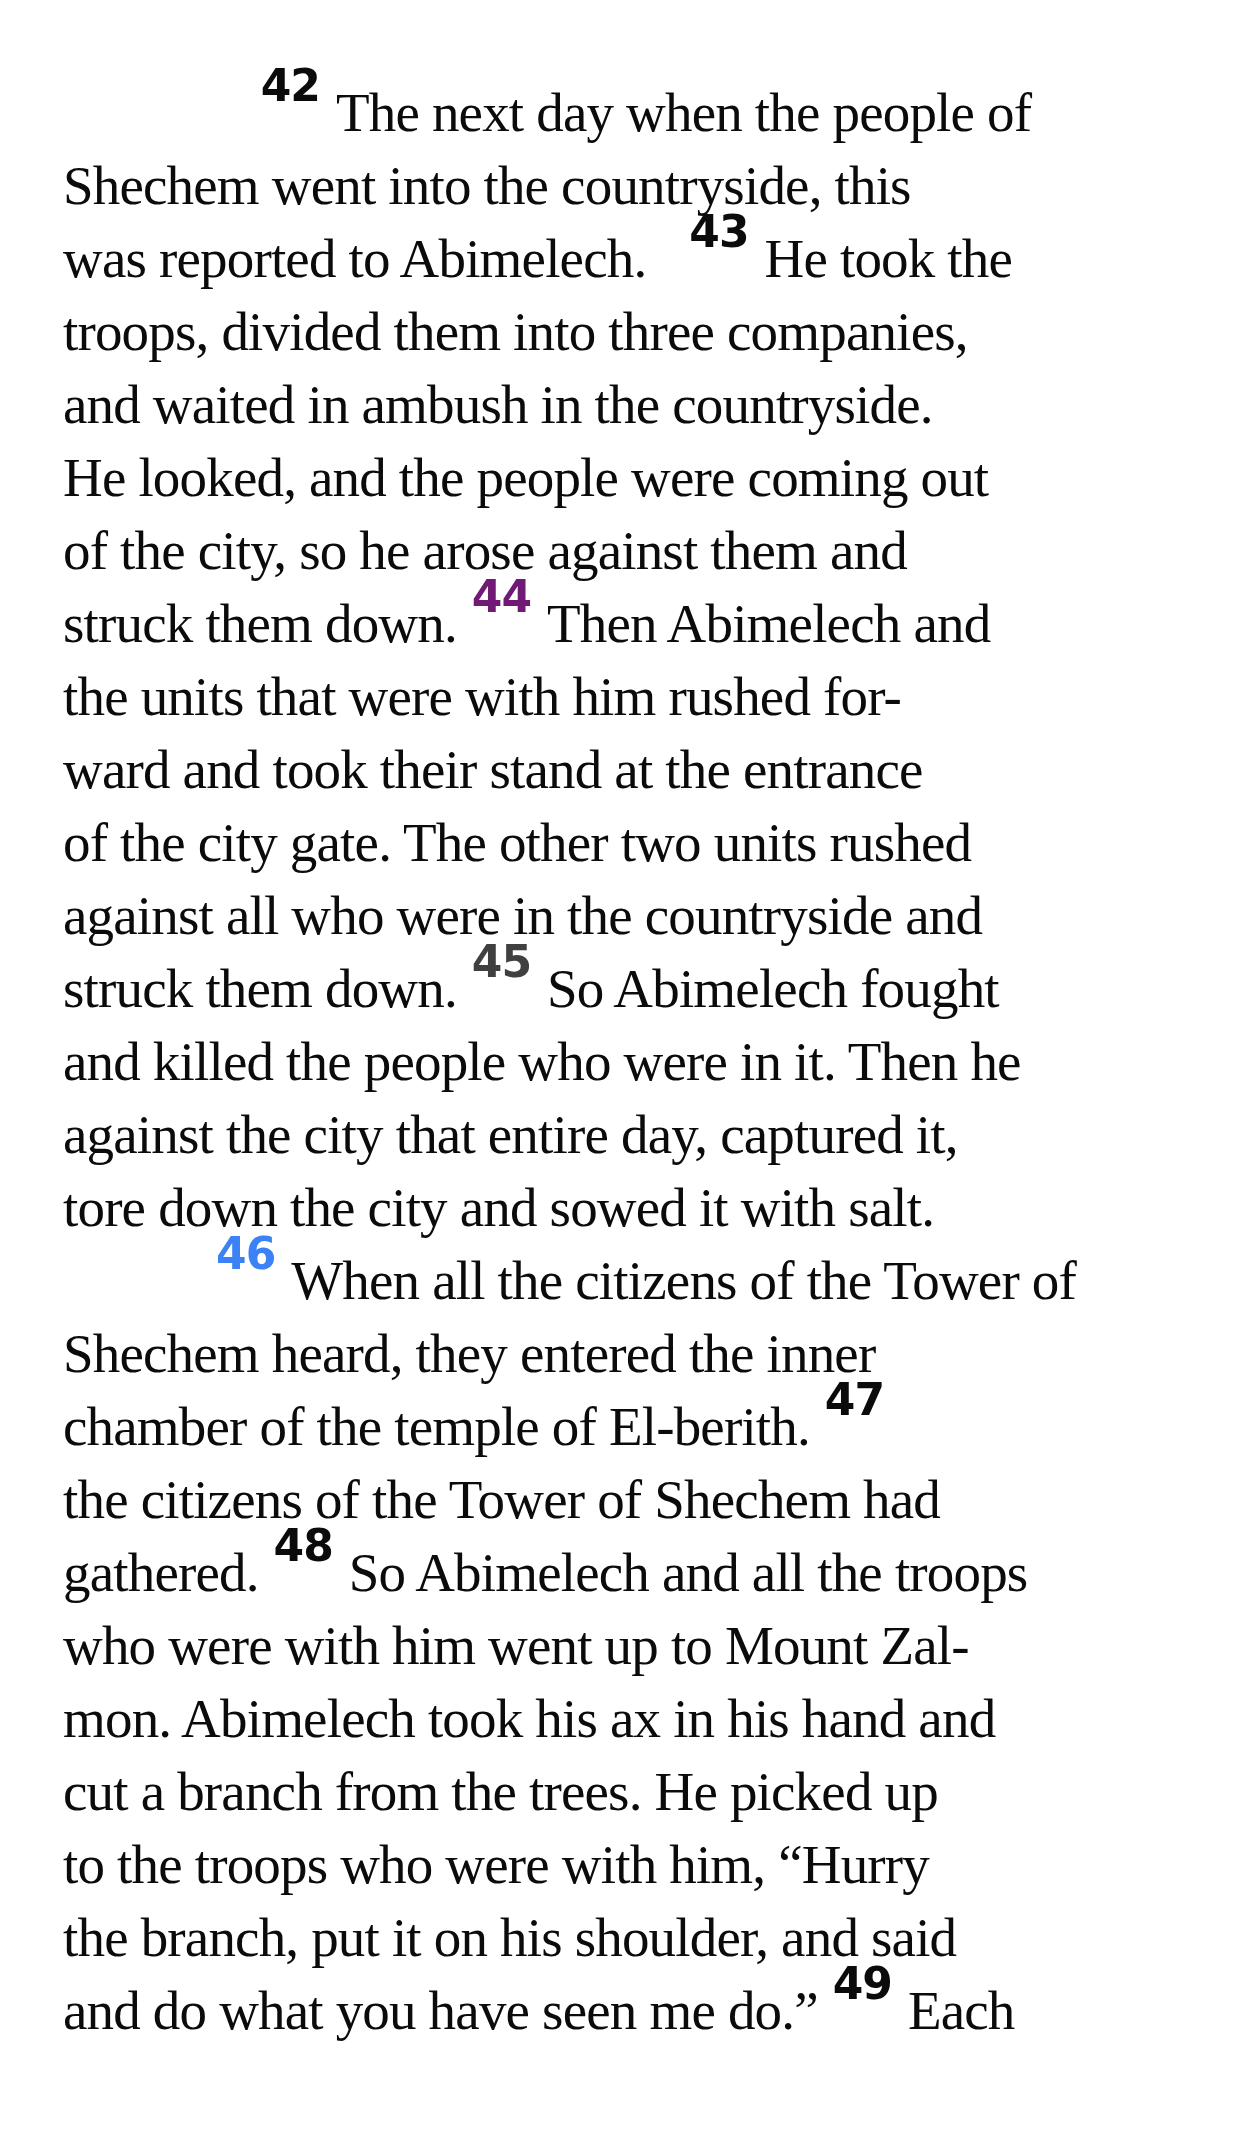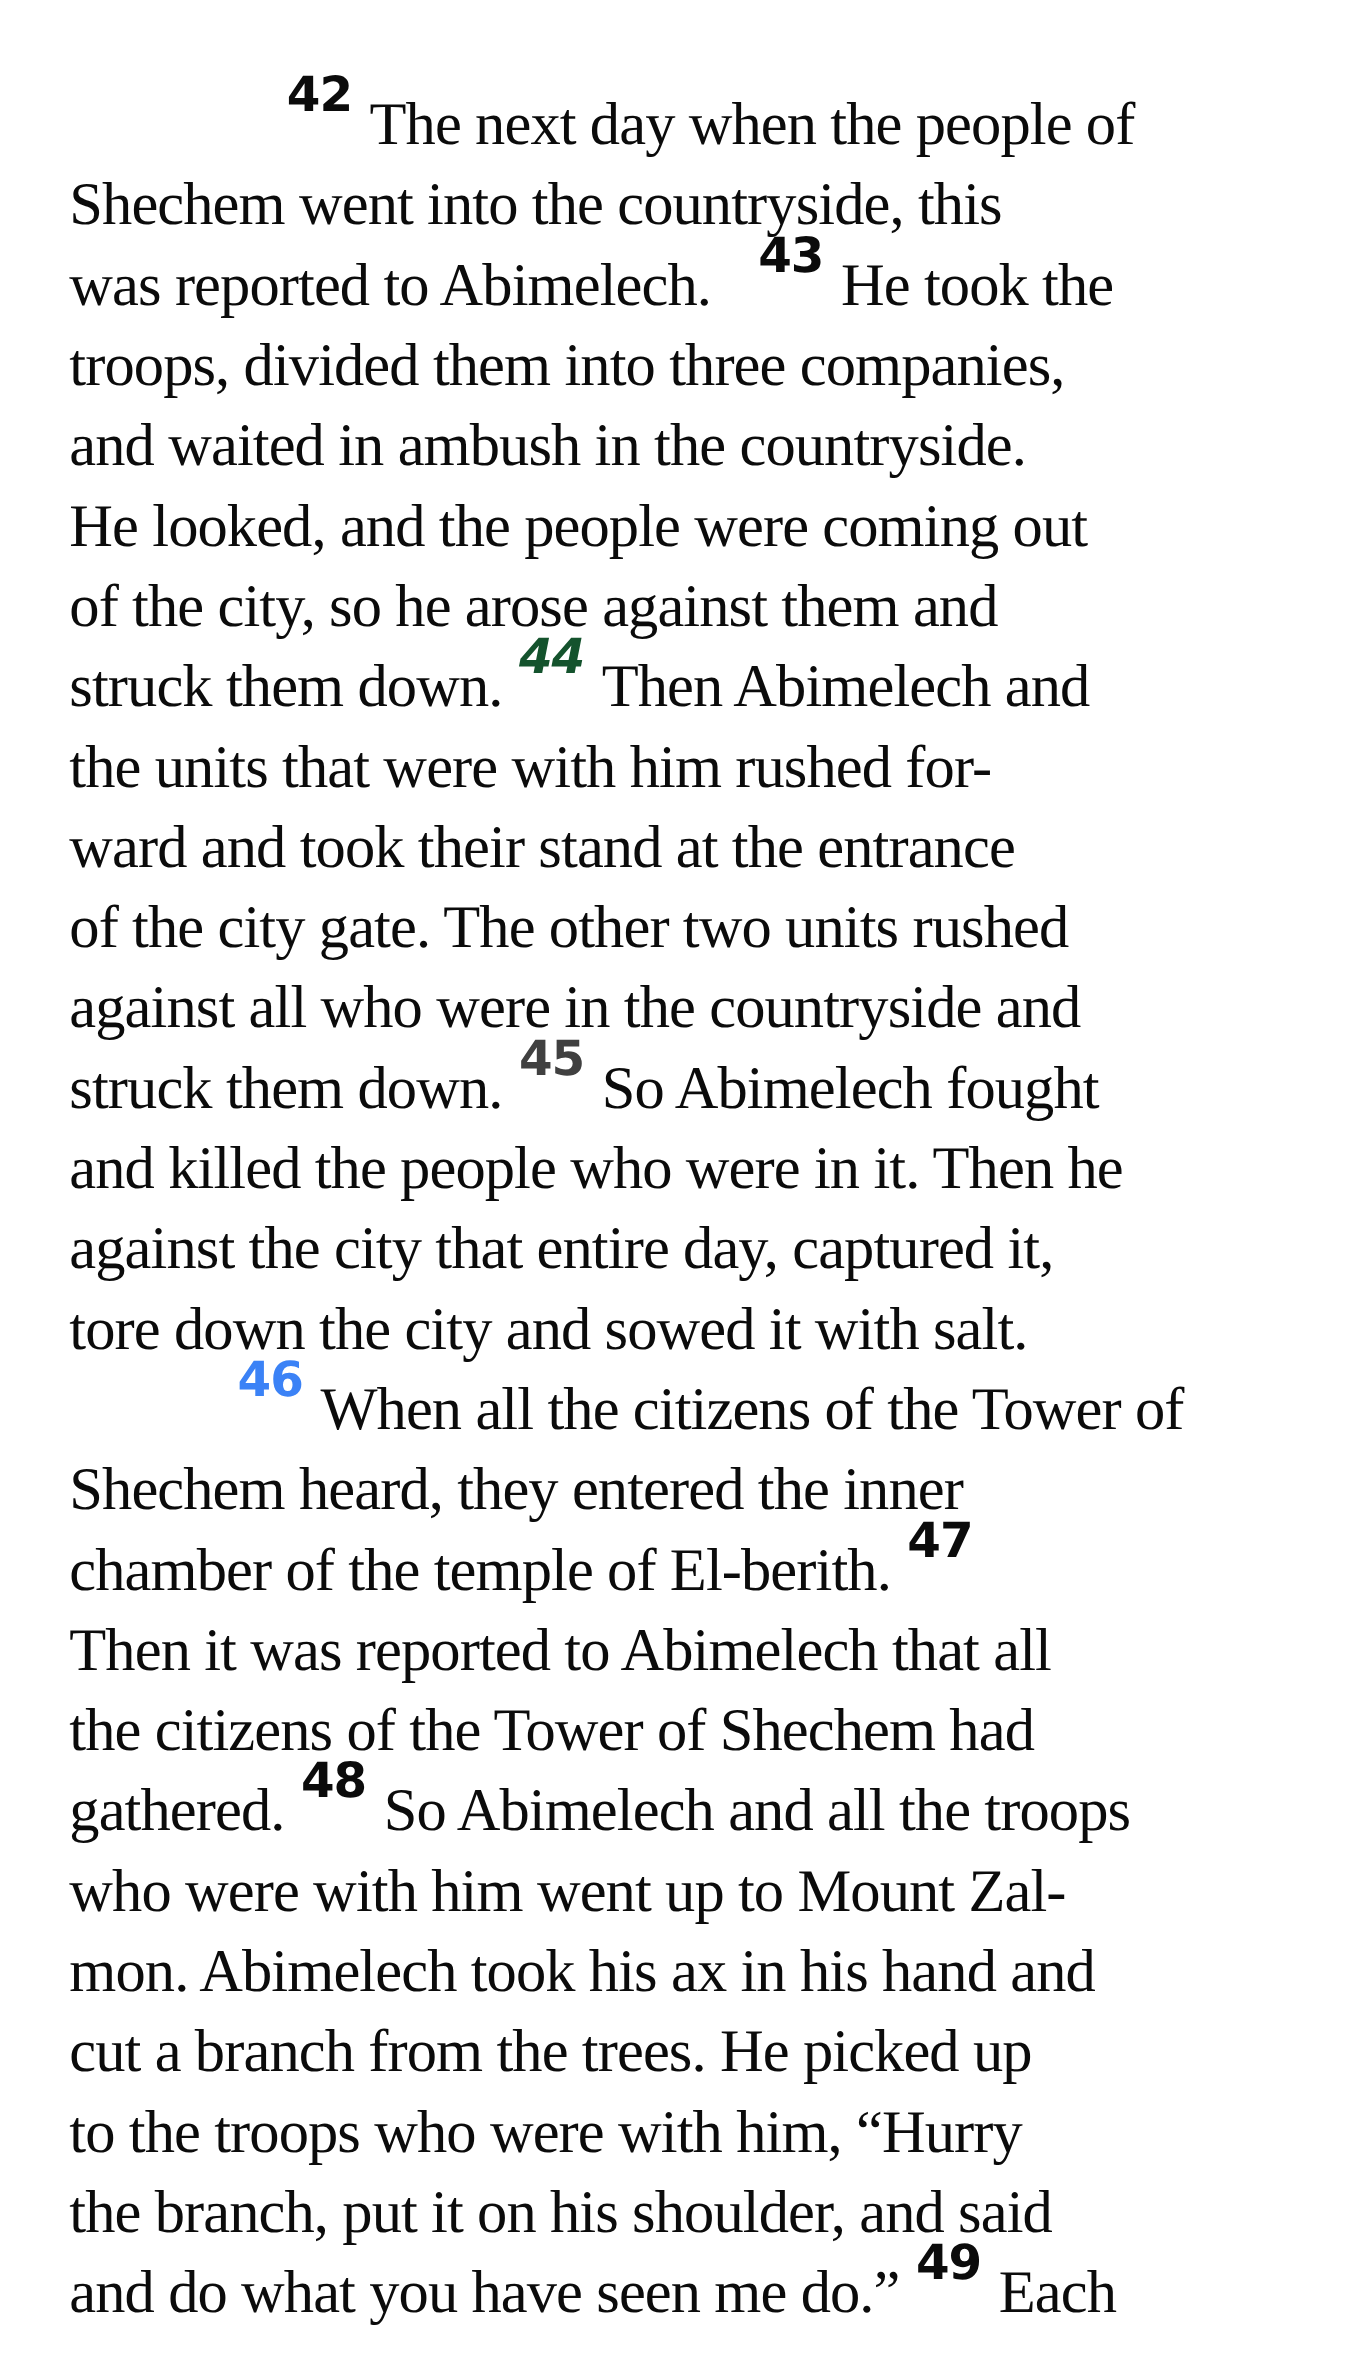--- a/index.html
+++ b/index.html
@@ -53,35 +53,34 @@
 <div class="page">
   <main>
       <div class="para">
         <div class="line indent"><span class="verse" style="color: rgb(11, 11, 11);">42</span><span class="vtext">The next day when the people of</span></div>
         <div class="line"><span class="vtext">Shechem went into the countryside, this</span></div>
         <div class="line"><span class="vtext">was reported to Abimelech. </span><span class="verse" style="color: rgb(11, 11, 11); margin-left: 30px;">43</span><span class="vtext">He took the</span></div>
         <div class="line"><span class="vtext">troops, divided them into three companies,</span></div>
         <div class="line"><span class="vtext">and waited in ambush in the countryside.</span></div>
         <div class="line"><span class="vtext">He looked, and the people were coming out</span></div>
         <div class="line"><span class="vtext">of the city, so he arose against them and</span></div>
-        <div class="line"><span class="vtext">struck them down. </span><span class="verse" style="color: #14532d; font-style: italic;">44</span><span class="vtext">Then Abimelech and</span></div>
+        <div class="line"><span class="vtext">struck them down. </span><span class="verse" style="color: #701a75;">44</span><span class="vtext">Then Abimelech and</span></div>
         <div class="line"><span class="vtext">the units that were with him rushed for-</span></div>
         <div class="line"><span class="vtext">ward and took their stand at the entrance</span></div>
         <div class="line"><span class="vtext">of the city gate. The other two units rushed</span></div>
         <div class="line"><span class="vtext">against all who were in the countryside and</span></div>
         <div class="line"><span class="vtext">struck them down. </span><span class="verse" style="color: #404040;">45</span><span class="vtext">So Abimelech fought</span></div>
         <div class="line"><span class="vtext">and killed the people who were in it. Then he</span></div>
         <div class="line"><span class="vtext">against the city that entire day, captured it,</span></div>
         <div class="line"><span class="vtext">tore down the city and sowed it with salt.</span></div>
       </div>
       <div class="para">
         <div class="line indent"><span class="verse" style="color: #3b82f6;">46</span><span class="vtext">When all the citizens of the Tower of</span></div>
         <div class="line"><span class="vtext">Shechem heard, they entered the inner</span></div>
         <div class="line"><span class="vtext">chamber of the temple of El-berith. </span><span class="verse" style="color: rgb(11, 11, 11);">47</span></div>
-        <div class="line"><span class="vtext">Then it was reported to Abimelech that all</span></div>
         <div class="line"><span class="vtext">the citizens of the Tower of Shechem had</span></div>
         <div class="line"><span class="vtext">gathered. </span><span class="verse" style="color: rgb(11, 11, 11);">48</span><span class="vtext">So Abimelech and all the troops</span></div>
         <div class="line"><span class="vtext">who were with him went up to Mount Zal-</span></div>
         <div class="line"><span class="vtext">mon. Abimelech took his ax in his hand and</span></div>
         <div class="line"><span class="vtext">cut a branch from the trees. He picked up</span></div>
         <div class="line"><span class="vtext">to the troops who were with him, “Hurry</span></div>
         <div class="line"><span class="vtext">the branch, put it on his shoulder, and said</span></div>
         <div class="line"><span class="vtext">and do what you have seen me do.” </span><span class="verse" style="color: rgb(11, 11, 11);">49</span><span class="vtext">Each</span></div>
       </div>
     </main>

